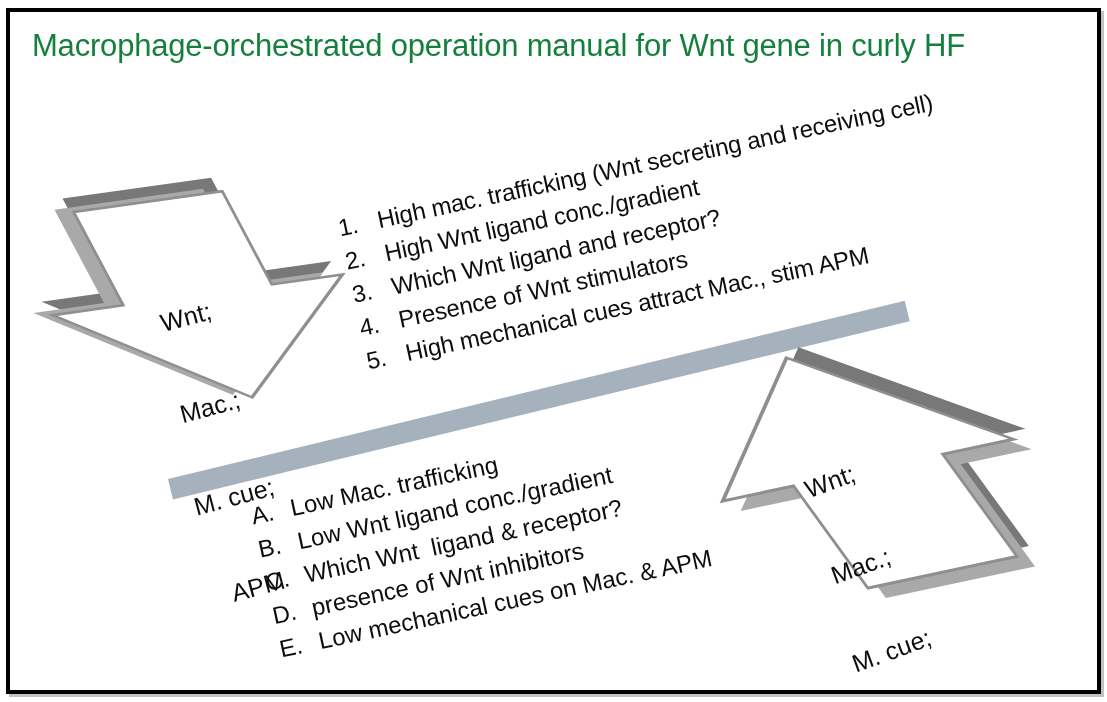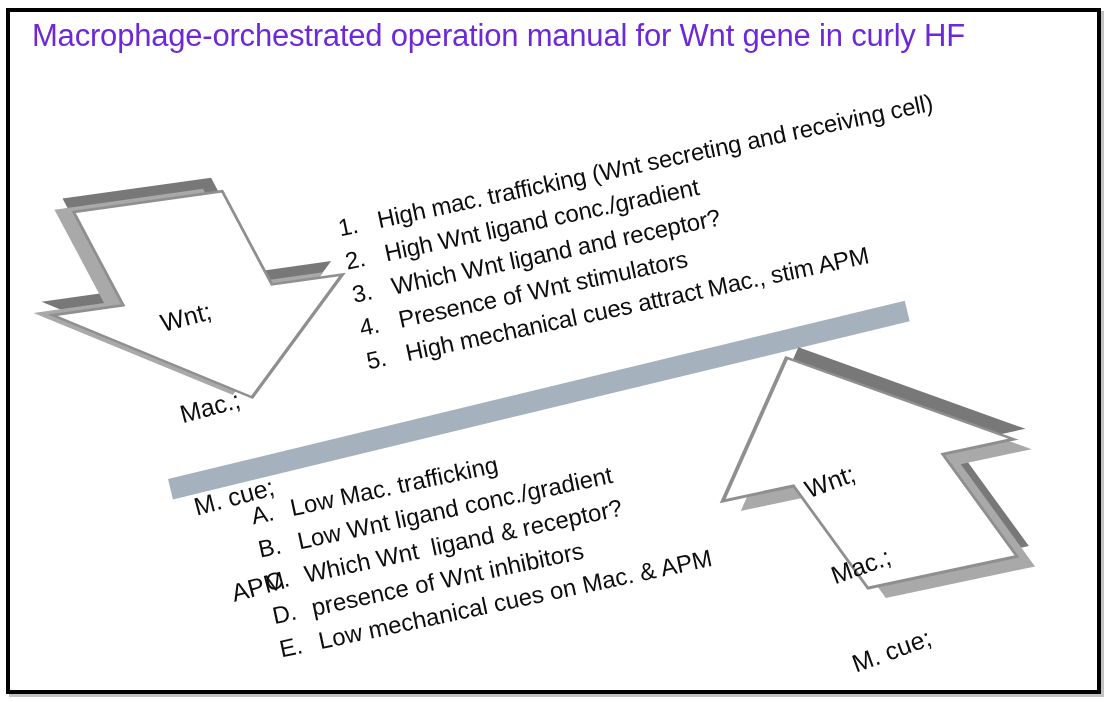--- a/index.html
+++ b/index.html
@@ -13,26 +13,26 @@
     left: 6px; top: 8px;
     width: 1087px; height: 678px;
     background: #fff;
     border: 4px solid #000;
     box-shadow: 3px 3px 0 rgba(120,120,120,0.45);
     overflow: hidden;
     color: #000;
   }
   .title {
     position: absolute;
-    left: 22px; top: 6px;
+    left: 22px; top: 16px;
     width: 1050px;
     font-size: 31px;
     letter-spacing: -0.2px;
     white-space: nowrap;
-    color: #6d28d9;
+    color: #15803d;
   }
   svg { overflow: visible; }
 
   .divider-svg {
     position: absolute;
     left: 158px; top: 467px;
     width: 758px; height: 21px;
     transform: rotate(-13.6deg);
     transform-origin: 0 0;
   }

